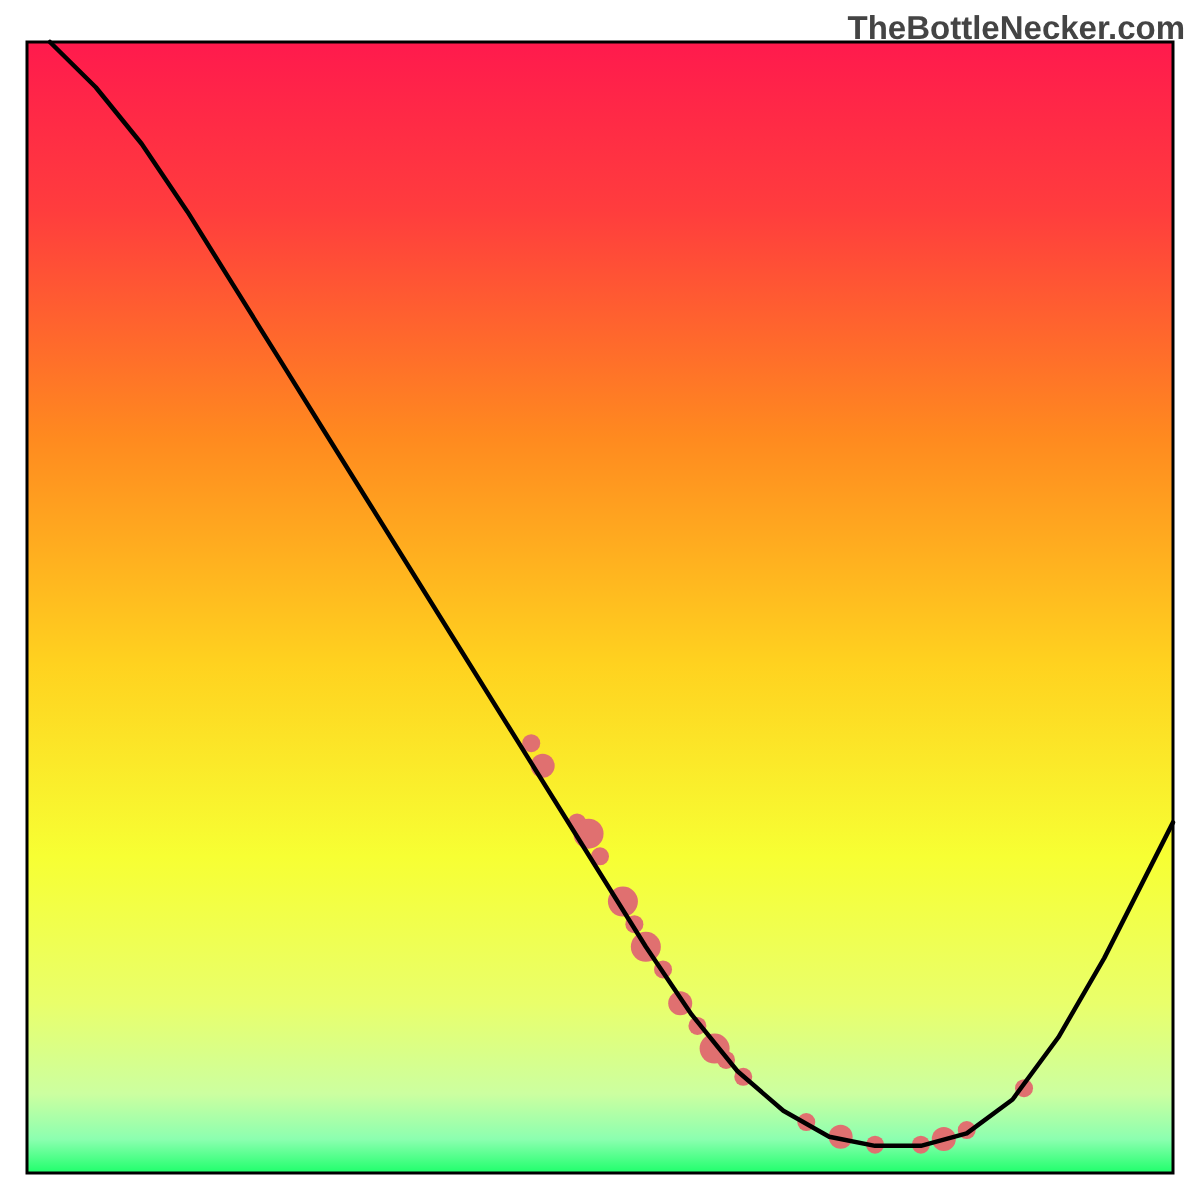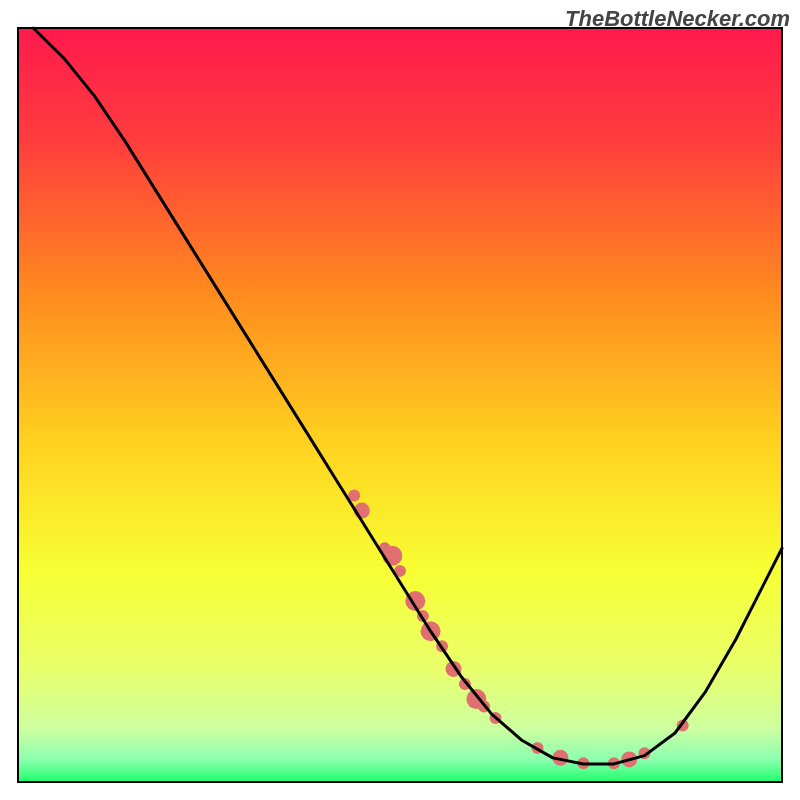--- a/index.html
+++ b/index.html
@@ -7,21 +7,20 @@
     padding: 0;
     width: 800px;
     height: 800px;
     background: #ffffff;
     font-family: Arial, Helvetica, sans-serif;
   }
   #chart-container {
     position: relative;
     width: 800px;
     height: 800px;
-    font-style: italic;
   }
   #watermark {
     position: absolute;
     top: 6px;
     right: 10px;
     color: #444444;
     font-size: 22px;
     font-weight: bold;
     z-index: 10;
   }

